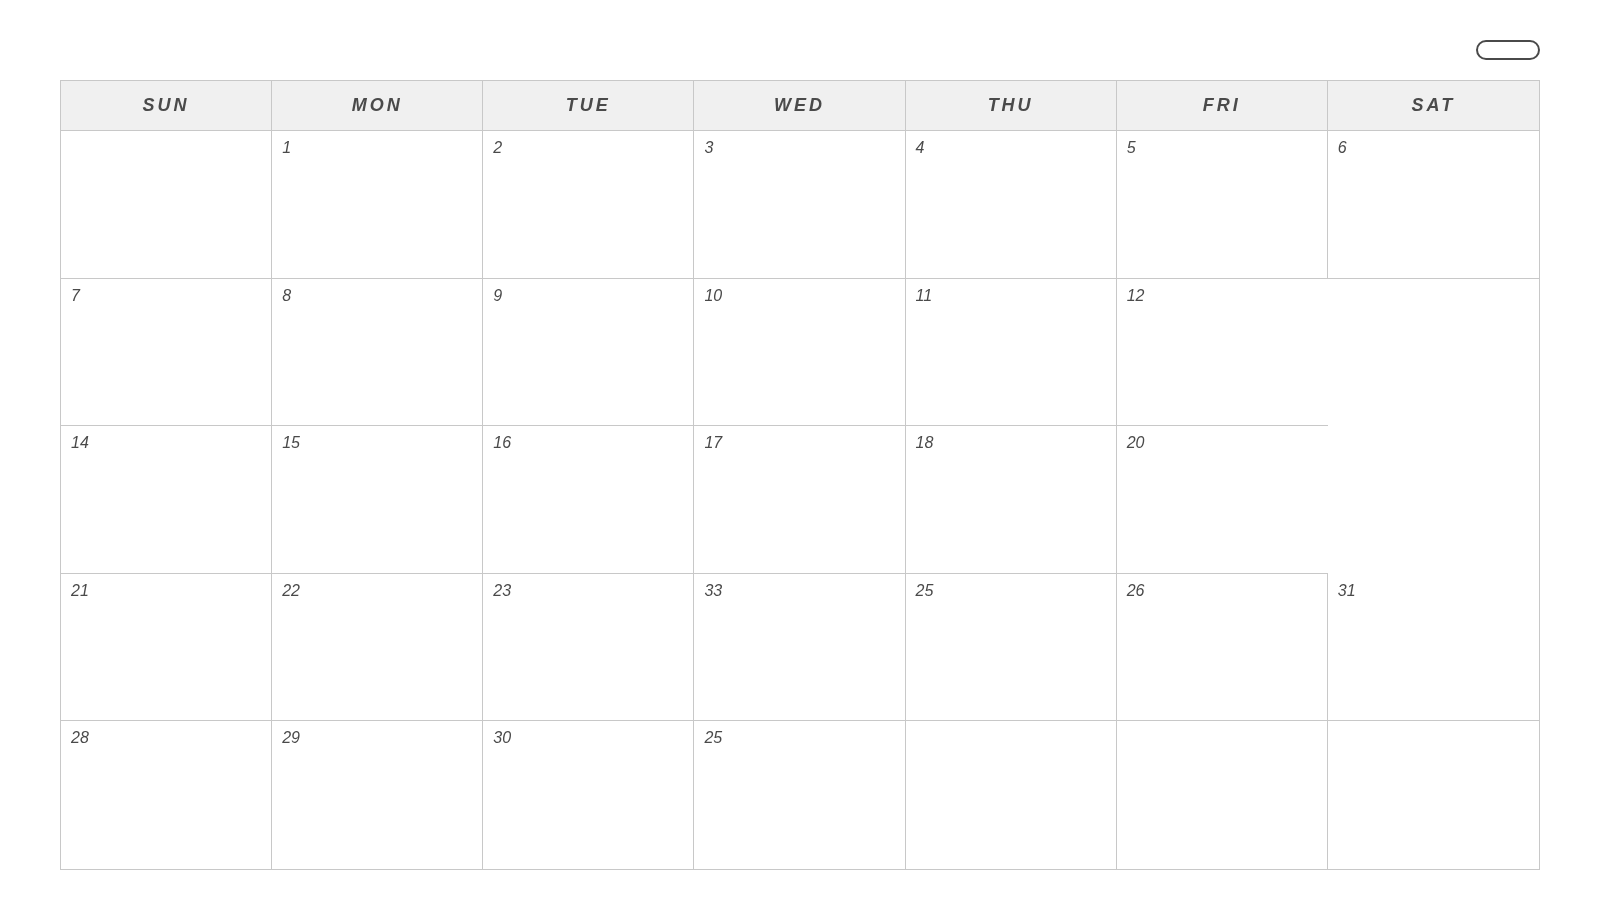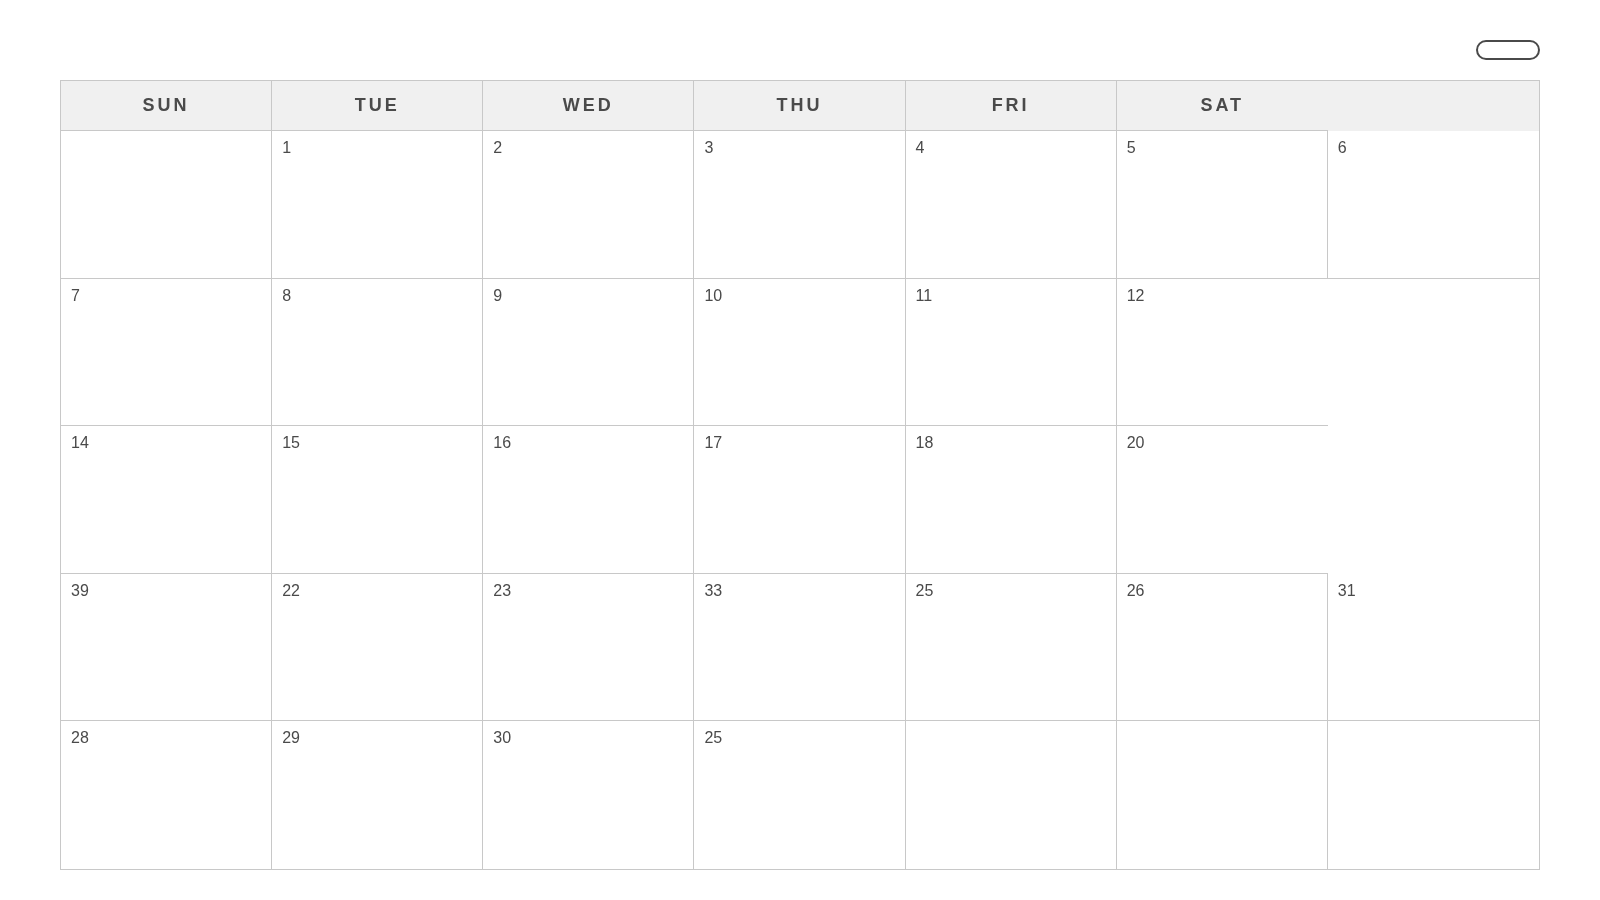--- a/index.html
+++ b/index.html
@@ -49,20 +49,21 @@
       font-weight: 700;
       color: #4a4a4a;
       letter-spacing: 2px;
     }
 
     .calendar-grid {
       flex: 1;
       display: flex;
       flex-direction: column;
       border: 1.5px solid #c8c8c8;
+      font-style: italic;
     }
 
     .days-header {
       display: grid;
       grid-template-columns: repeat(7, 1fr);
       background: #f0f0f0;
     }
 
     .day-header {
       padding: 14px 10px;
@@ -126,20 +127,21 @@
 
 <div class="calendar-container">
   <div class="calendar-header">
     <h1 class="month-title"></h1>
     <div class="year-badge"></div>
   </div>
 
   <div class="calendar-grid">
     <div class="days-header">
     <div class="day-header">SUN</div>
+        <div class="day-header">MON</div>
         <div class="day-header">TUE</div>
         <div class="day-header">WED</div>
         <div class="day-header">THU</div>
         <div class="day-header">FRI</div>
         <div class="day-header">SAT</div>
       </div>
 
     <div class="weeks-container">
     <div class="week-row">
           <div class="day-cell empty"></div>
@@ -197,21 +199,21 @@
           </div>
           <div class="day-cell">
             <span class="day-number">18</span>
           </div>
           <div class="day-cell">
             <span class="day-number">20</span>
           </div>
         </div>
         <div class="week-row">
           <div class="day-cell">
-            <span class="day-number">39</span>
+            <span class="day-number">21</span>
           </div>
           <div class="day-cell">
             <span class="day-number">22</span>
           </div>
           <div class="day-cell">
             <span class="day-number">23</span>
           </div>
           <div class="day-cell">
             <span class="day-number">33</span>
           </div>

